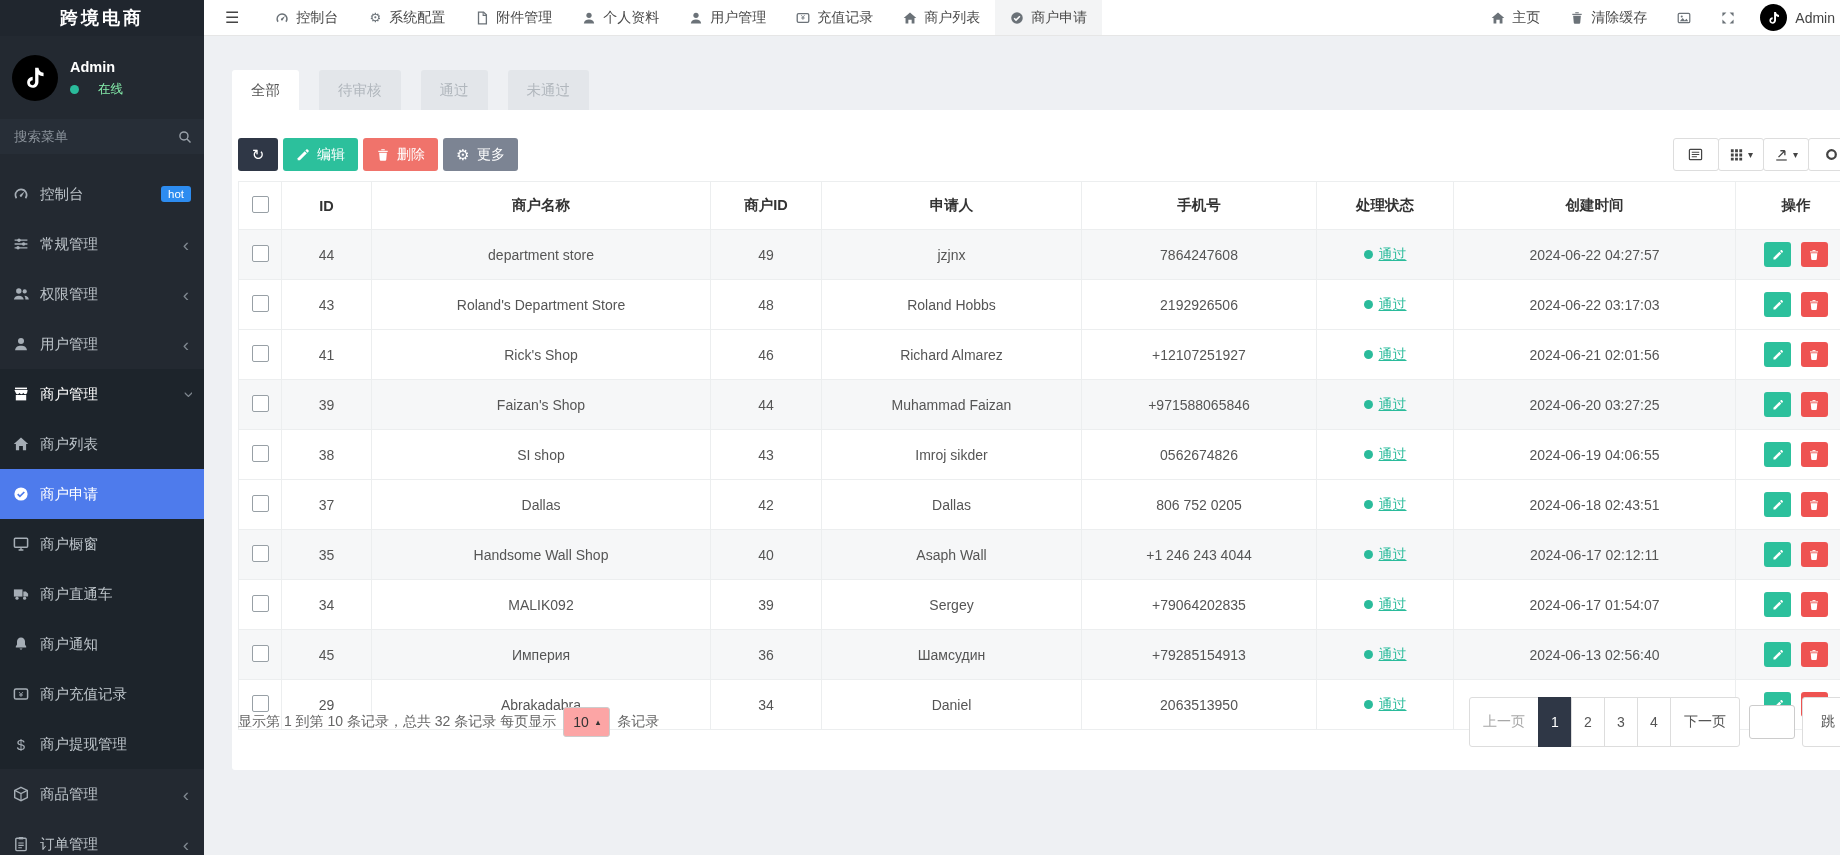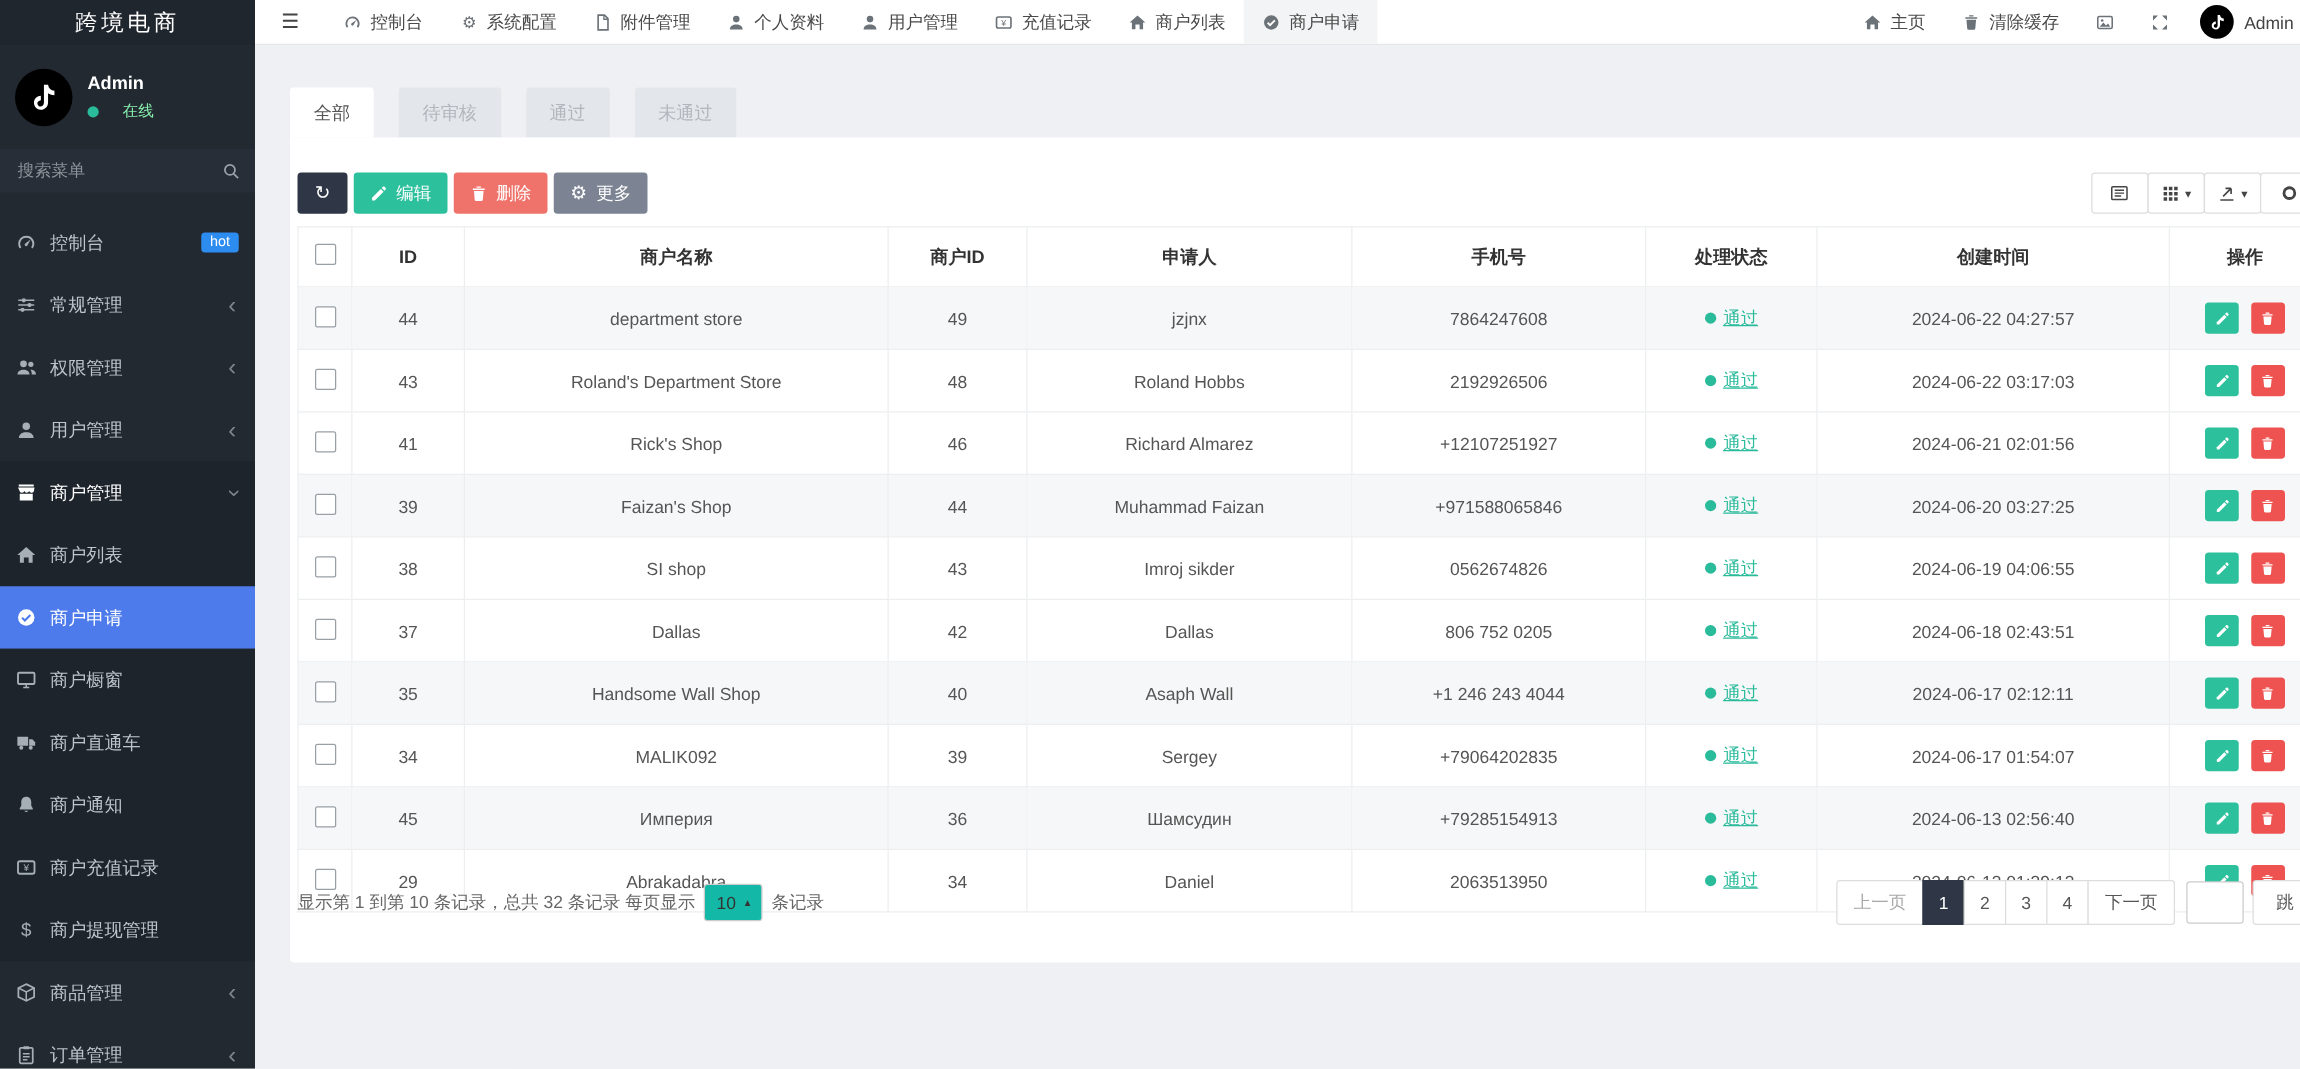--- a/index.html
+++ b/index.html
@@ -5,21 +5,21 @@
   html,body{margin:0;padding:0}
   body{width:1840px;height:855px;overflow:hidden;position:relative;background:#eef0f3;
        font-family:"Liberation Sans","DejaVu Sans",sans-serif;font-size:14px;color:#555;
        -webkit-font-smoothing:antialiased}
   .ico{display:inline-flex;align-items:center;justify-content:center;line-height:1}
   .ico svg{width:100%;height:100%;fill:currentColor;display:block}
 
   
   #sidebar{position:absolute;left:0;top:0;width:204px;height:855px;background:#232931;z-index:3}
   .logo{height:36px;background:#20262e;color:#fff;display:flex;align-items:center;justify-content:center;
-        font-size:18px;letter-spacing:3px;font-weight:normal}
+        font-size:18px;letter-spacing:3px;font-weight:bold}
   .profile{display:flex;gap:12px;padding:15px 12px 12px;height:81px;box-sizing:border-box;align-items:center}
   .avatar{background:#000;border-radius:50%;display:inline-flex;align-items:center;justify-content:center;color:#fff;flex:none}
   .avatar.big{width:46px;height:46px}.avatar.big .ico{width:24px;height:24px}
   .avatar.sm{width:27px;height:27px}.avatar.sm .ico{width:14px;height:14px}
   .pname{color:#fff;font-weight:bold;font-size:14.5px;margin-bottom:6px}
   .pstatus{font-size:12.5px;color:#86efac;display:flex;gap:19px;align-items:center}
   .dot{width:9px;height:9px;border-radius:50%;background:#2abb9b;display:inline-block;flex:none}
   .sb-search{height:35px;background:#272e37;display:flex;align-items:center;padding:0 12px;margin-top:2px}
   .sb-search input{flex:1;background:transparent;border:none;outline:none;color:#cfd4d9;font-size:13.5px;min-width:0}
   .sb-search input::placeholder{color:#8a929a}
@@ -80,26 +80,26 @@
   .status .st{text-decoration:underline}
   .act{width:27px;height:25px;border:none;border-radius:3px;color:#fff;display:inline-flex;align-items:center;
        justify-content:center;margin:0 3px;cursor:pointer}
   .act .ico{width:12px;height:12px}
   .act.edit{background:#2cc09c}.act.del{background:#ee5351}
 
   
   .tfoot{position:absolute;left:6px;right:8px;top:592px;height:40px;display:flex;justify-content:space-between;
          align-items:center;font-size:14px;color:#666}
   .summary{display:flex;align-items:center}
-  .pagesel{display:inline-flex;align-items:center;gap:7px;border:1px solid #ccc;border-radius:3px;background:#14b8a6;
+  .pagesel{display:inline-flex;align-items:center;gap:7px;border:1px solid #ccc;border-radius:3px;background:#fca5a5;
            padding:6px 9px;margin:0 7px;color:#333;cursor:pointer}
   .pagesel .caret{font-size:9px;color:#333}
   .pager{display:flex;align-items:center}
   .pages{display:flex}
-  .page{min-width:34px;height:36px;box-sizing:border-box;border:1px solid #ddd;background:#fff;color:#555;
+  .page{min-width:34px;height:50px;box-sizing:border-box;border:1px solid #ddd;background:#fff;color:#555;
         display:inline-flex;align-items:center;justify-content:center;font-size:14px;margin-left:-1px;
         padding:0 6px;cursor:pointer;text-decoration:none}
   .page.wide{padding:0 13px}
   .page.prev{color:#a8a8a8;border-radius:3px 0 0 3px}
   .page.next{border-radius:0 3px 3px 0}
   .page.active{background:#2f3746;border-color:#2f3746;color:#fff}
   .jumpin{width:46px;height:34px;box-sizing:border-box;border:1px solid #ccc;border-radius:3px;margin-left:9px;
           outline:none;font-size:14px;text-align:center;font-family:inherit}
   .page.jump{margin-left:7px;border-radius:3px;min-width:52px}
 </style>

